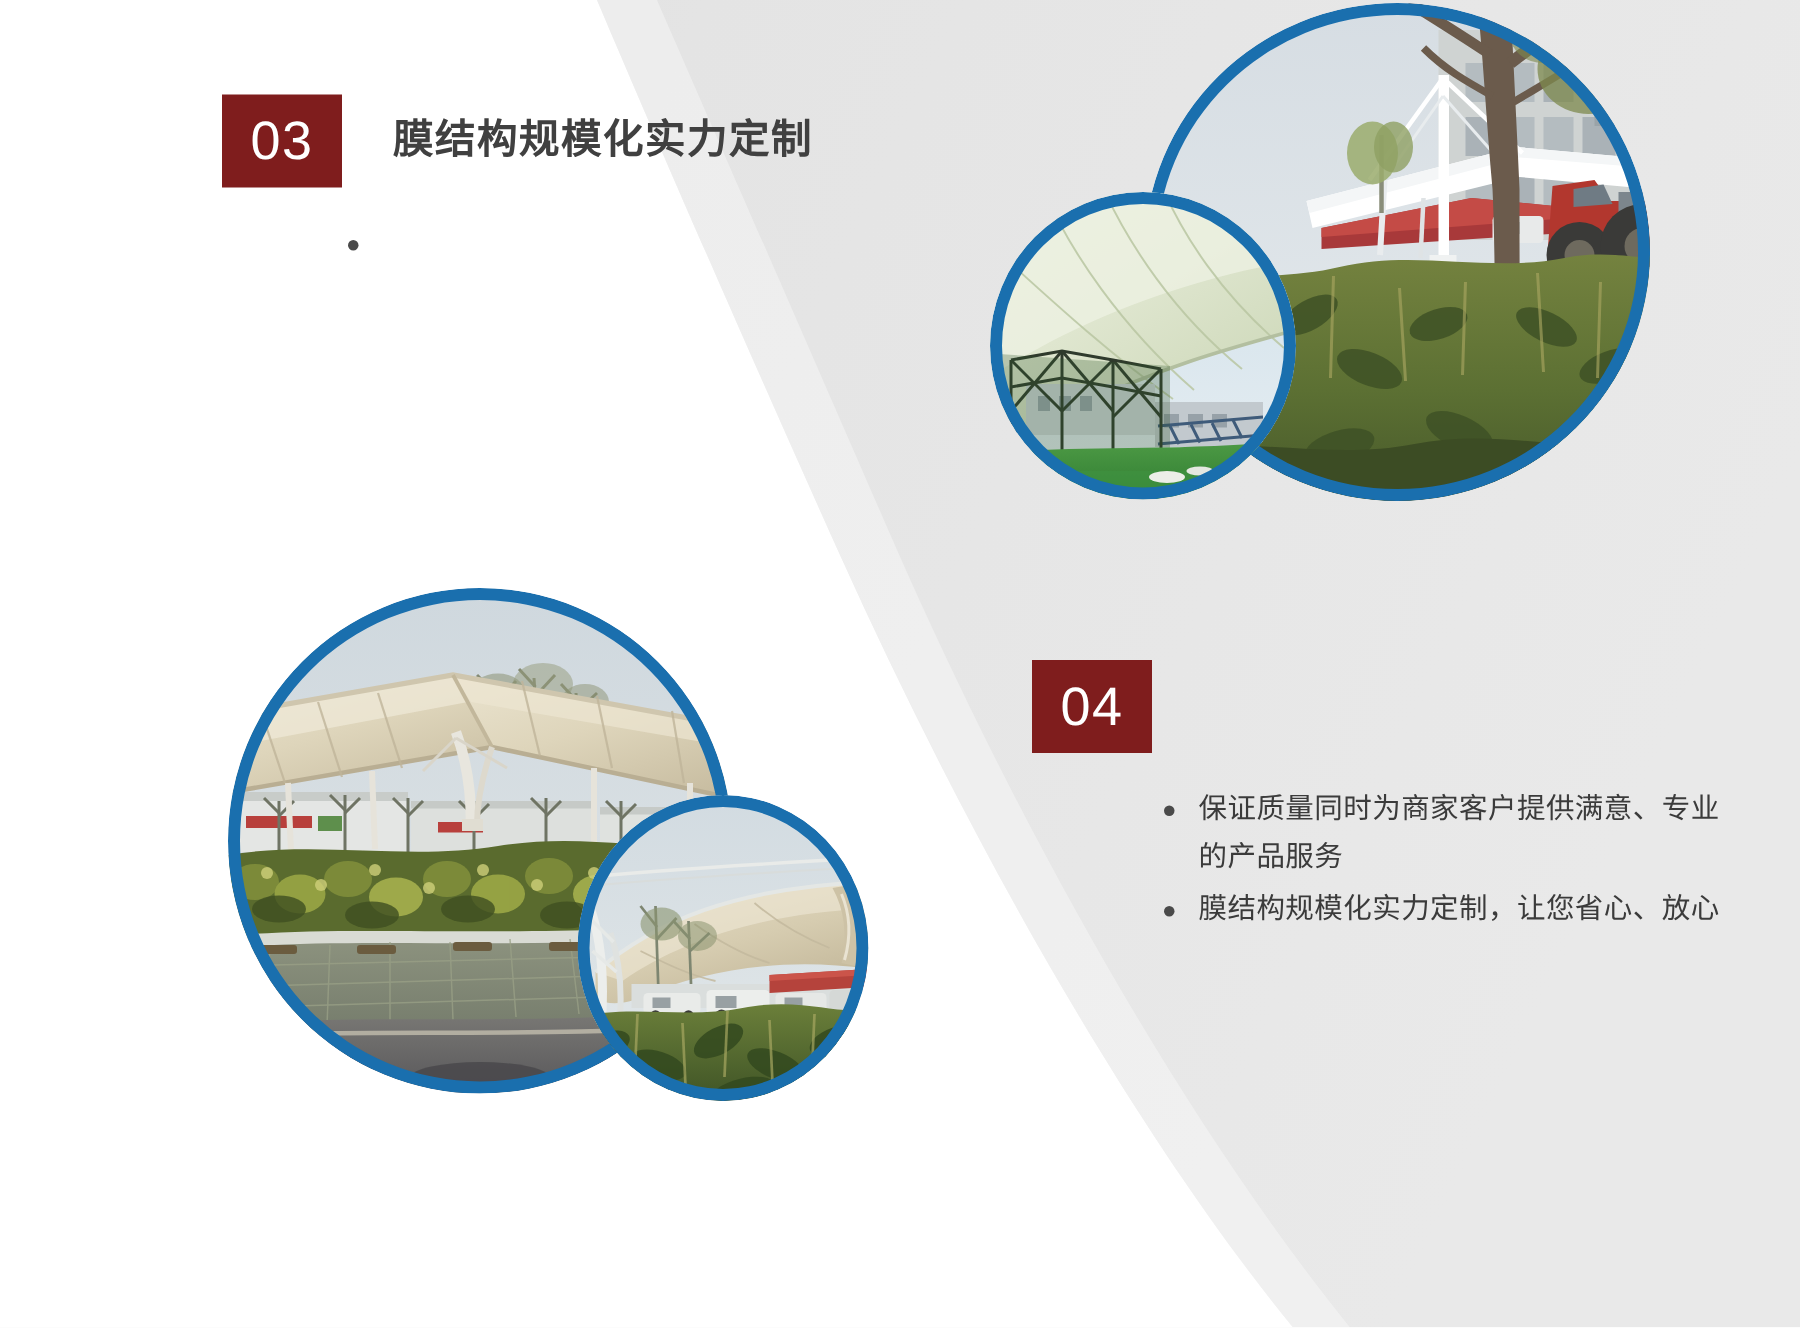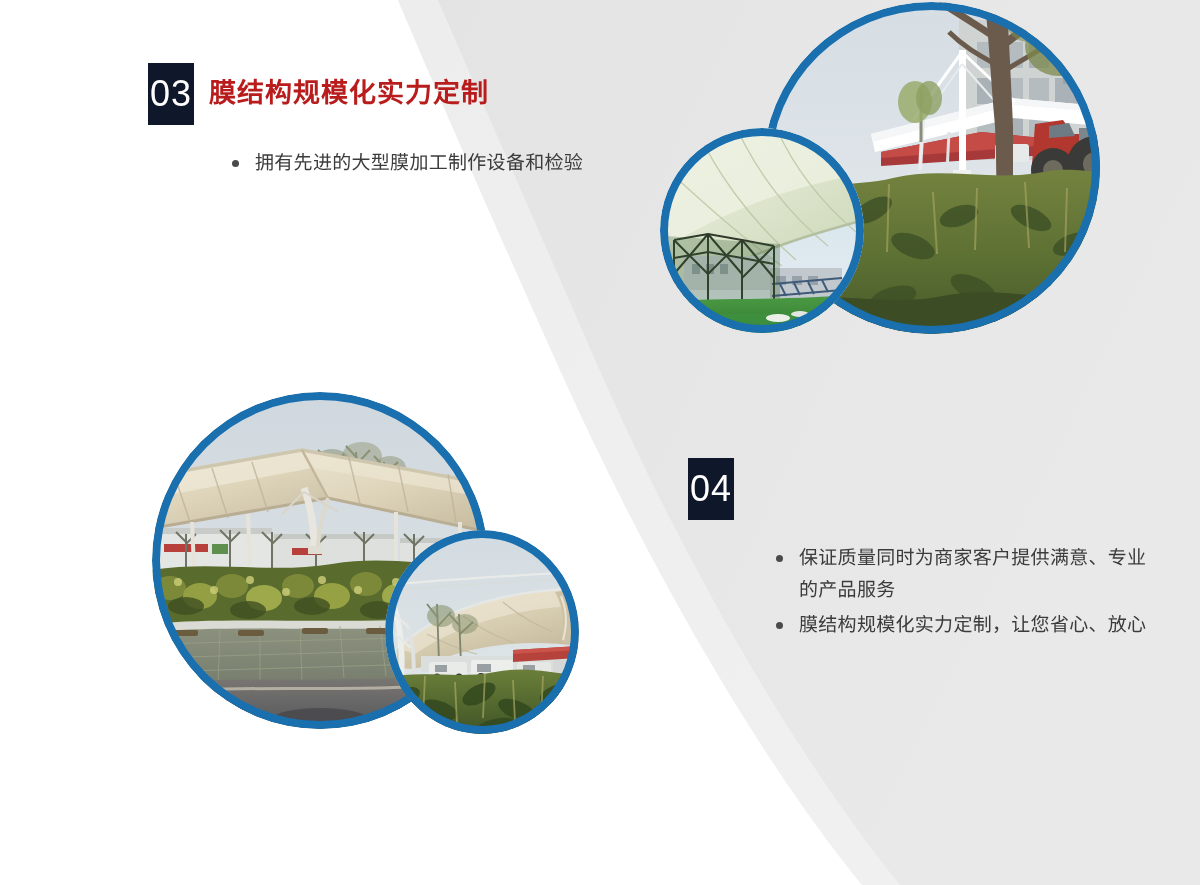--- a/index.html
+++ b/index.html
@@ -11,35 +11,35 @@
     overflow:hidden;
   }
   .slide{position:relative;width:1200px;height:885px;background:#ffffff;overflow:hidden;}
 
   
   .bg-layer{position:absolute;inset:0;z-index:0;pointer-events:none;}
 
   
   .section{position:absolute;z-index:5;}
   #section-03{left:148px;top:63px;width:470px;}
-  #section-04{left:688px;top:458px;width:470px;}
+  #section-04{left:688px;top:440px;width:470px;}
 
   .sec-head{display:flex;align-items:center;}
   .num-box{
-    width:46px;height:62px;
-    background:#0f172a;
+    width:80px;height:62px;
+    background:#7f1d1d;
     color:#ffffff;
     display:flex;align-items:center;justify-content:center;
     font-size:36px;font-weight:400;letter-spacing:1px;
     font-family:"Liberation Sans","DejaVu Sans",sans-serif;
     flex:none;
   }
   .sec-title{
-    margin-left:15px;
-    color:#b91c1c;
+    margin-left:34px;
+    color:#404040;
     font-size:27px;
     font-weight:bold;
     letter-spacing:1px;
     white-space:nowrap;
     line-height:1.1;
   }
 
   .bullets{list-style:none;margin:0;padding:0;margin-top:22px;margin-left:81px;}
   .bullets li{
     position:relative;
@@ -106,21 +106,20 @@
   </svg>
 
   <div class="section" id="section-03">
     <div class="sec-head">
       <div class="num-box">03</div>
       <div class="sec-title">膜结构规模化实力定制</div>
     </div>
     <ul class="bullets">
       <li>
         <span class="dot"></span>
-        <span>拥有先进的大型膜加工制作设备和检验</span>
       </li>
     </ul>
   </div>
 
   <div class="section" id="section-04">
     <div class="sec-head">
       <div class="num-box">04</div>
     </div>
     <ul class="bullets">
       <li>

